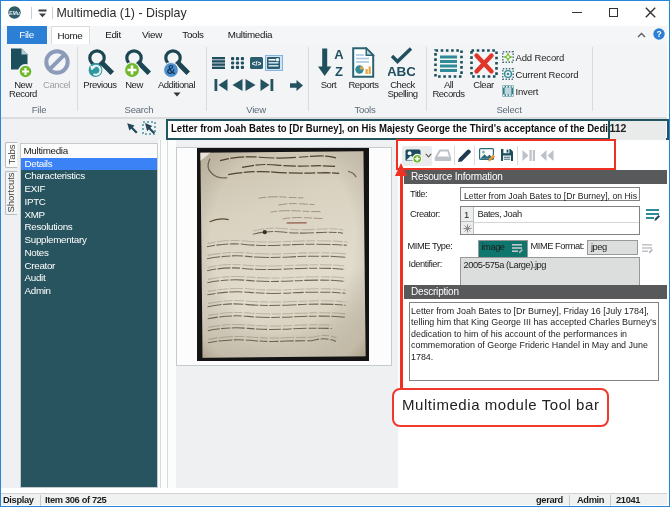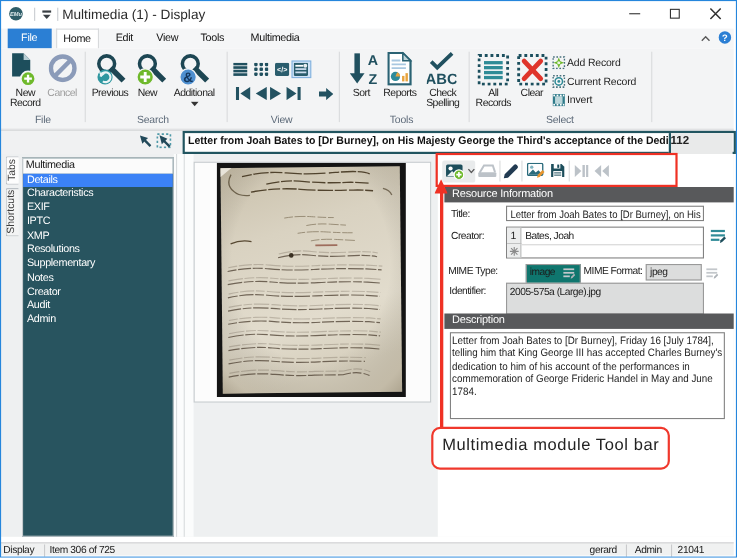--- a/index.html
+++ b/index.html
@@ -419,21 +419,21 @@
   <div class="abs" style="left:1.5px;top:2px;font-size:9.8px;color:#1c1c1c;line-height:11.65px;white-space:nowrap;transform:scaleX(0.91);transform-origin:0 0;">Letter from Joah Bates to [Dr Burney], Friday 16 [July 1784],<br>telling him that King George III has accepted Charles Burney's<br>dedication to him of his account of the performances in<br>commemoration of George Frideric Handel in May and June<br>1784.</div>
 </div>
 <div class="abs" style="left:396px;top:139px;width:219.5px;height:30.5px;border:2.5px solid #ef3124;"></div>
 <div class="abs" style="left:399.5px;top:172px;width:3px;height:218px;background:#ef3124;"></div>
 <svg class="abs" style="left:394.5px;top:162.5px;" width="12" height="14" viewBox="0 0 12 14">
   <path d="M6 0 L12 13 L0 13 z" fill="#ef3124"></path>
 </svg>
 <div class="abs" style="left:391.5px;top:388px;width:217px;height:39px;background:#fff;border:2px solid #f0382c;border-radius:8px;">
   <div class="abs" style="left:8.5px;top:6px;font-size:15px;letter-spacing:0.55px;color:#222;white-space:nowrap;">Multimedia module Tool bar</div>
 </div>
-<div class="abs" style="left:0;top:492.5px;width:667px;height:12.5px;background:#f0f1f1;border-top:1px solid #d0d1d3;">
+<div class="abs" style="left:0;top:492.5px;width:667px;height:12.5px;background:#f0f1f1;border-top:1px solid #d0d1d3;font-weight:bold;">
   <div class="abs t10" style="left:3px;top:1.5px;">Display</div>
   <div class="abs" style="left:39.5px;top:1px;width:1px;height:11px;background:#c9cacc;"></div>
   <div class="abs t10" style="left:45px;top:1.5px;">Item 306 of 725</div>
   <div class="abs t10" style="left:536px;top:1.5px;">gerard</div>
   <div class="abs" style="left:568.5px;top:1px;width:1px;height:11px;background:#c9cacc;"></div>
   <div class="abs t10" style="left:577px;top:1.5px;">Admin</div>
   <div class="abs" style="left:609.5px;top:1px;width:1px;height:11px;background:#c9cacc;"></div>
   <div class="abs t10" style="left:616px;top:1.5px;">21041</div>
 </div>
 </div>

